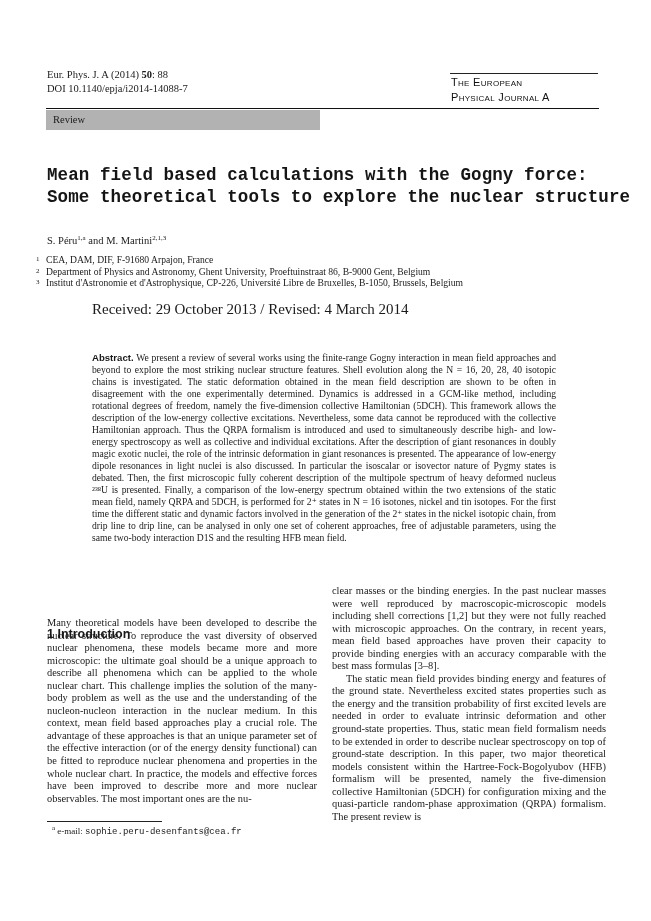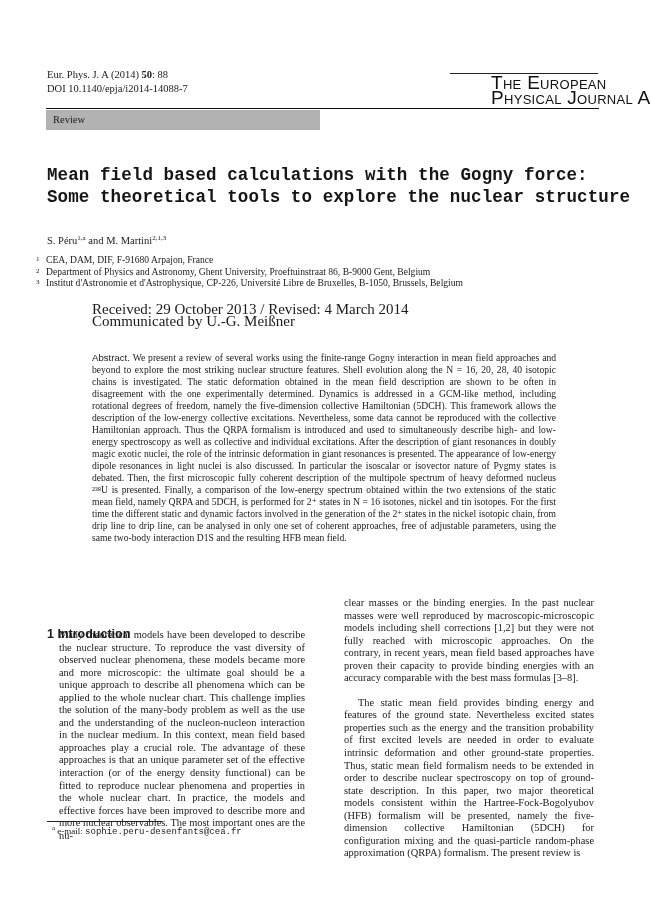--- a/index.html
+++ b/index.html
@@ -4,37 +4,37 @@
 <style>
   html, body { margin: 0; padding: 0; background: #ffffff; }
   body {
     width: 651px; height: 921px; position: relative; overflow: hidden;
     font-family: "Liberation Serif", "DejaVu Serif", serif; color: #1a1a1a;
   }
   .abs { position: absolute; }
   .cite { left: 47px; top: 68px; font-size: 10.5px; line-height: 14px; }
   .cite b { font-weight: bold; text-align: right; }
   .journal-rule-top { left: 450px; top: 73px; width: 148px; height: 1px; background: #222; }
-  .journal { left: 451px; top: 75px; font-family: "Liberation Sans", "DejaVu Sans", sans-serif; font-size: 19px; line-height: 15px; letter-spacing: 0.3px; font-variant: small-caps; color: #111; margin-left: 40px; }
+  .journal { left: 451px; top: 75px; font-family: "Liberation Sans", "DejaVu Sans", sans-serif; font-size: 11px; line-height: 15px; letter-spacing: 0.3px; font-variant: small-caps; color: #111; }
   .header-rule { left: 46px; top: 108px; width: 553px; height: 1px; background: #111; }
   .review-bar { left: 46px; top: 110px; width: 274px; height: 20px; background: #b2b2b2; }
   .review-label { left: 53px; top: 114px; font-size: 10.5px; color: #1a1a1a; }
   .title { left: 47px; top: 164px; font-family: Liberation Mono, monospace; font-size: 17.5px; line-height: 22px; font-weight: bold; color: #151515; letter-spacing: 0.1px; }
   .authors { left: 47px; top: 235px; font-size: 10.5px; }
   .affils { left: 36px; top: 254px; font-size: 9.6px; line-height: 11.6px; }
   .affils .num { display: inline-block; width: 10px; font-size: 7px; vertical-align: top; }
   sup { font-size: 7px; line-height: 0; }
   .dates { left: 92px; top: 303px; font-size: 15px; line-height: 12px; }
   .abstract { left: 92px; top: 352px; width: 464px; font-size: 9.6px; line-height: 12px; text-align: justify; hyphens: auto; }
-  .abstract .label { font-family: "Liberation Sans", "DejaVu Sans", sans-serif; font-weight: normal; }
+  .abstract .label { font-family: "Liberation Sans", "DejaVu Sans", sans-serif; font-weight: bold; }
   .sec-head { left: 47px; top: 586px; font-family: "Liberation Sans", "DejaVu Sans", sans-serif; font-weight: bold; font-size: 12.5px; margin-top: 41px; }
   .col { width: 270px; font-size: 10.4px; line-height: 12.55px; text-align: justify; }
   .col-left { left: 47px; top: 617px; }
   .col-right { left: 332px; top: 585px; width: 274px; }
-  .col p { margin: 12px; }
+  .col p { margin: 0; }
   .indent { text-indent: 14px; }
   .fn-rule { left: 47px; top: 821px; width: 115px; height: 1px; background: #222; }
   .footnote { left: 52px; top: 826px; font-size: 9px; }
   .mono { font-family: "Liberation Mono", "DejaVu Sans Mono", monospace; font-size: 9px; }
 </style>
 </head>
 <body>
 
 <div class="abs cite">
   <div><span>Eur. Phys. J. A (2014) </span><b>50</b><span>: 88</span></div>
@@ -61,21 +61,20 @@
 </div>
 
 <div class="abs affils">
   <div><span class="num">1</span><span>CEA, DAM, DIF, F-91680 Arpajon, France</span></div>
   <div><span class="num">2</span><span>Department of Physics and Astronomy, Ghent University, Proeftuinstraat 86, B-9000 Gent, Belgium</span></div>
   <div><span class="num">3</span><span>Institut d'Astronomie et d'Astrophysique, CP-226, Université Libre de Bruxelles, B-1050, Brussels, Belgium</span></div>
 </div>
 
 <div class="abs dates">
   <div>Received: 29 October 2013 / Revised: 4 March 2014</div>
-  <div>Communicated by U.-G. Meißner</div>
 </div>
 
 <div class="abs abstract">
   <span class="label">Abstract.</span>
   <span>We present a review of several works using the finite-range Gogny interaction in mean field approaches and beyond to explore the most striking nuclear structure features. Shell evolution along the N = 16, 20, 28, 40 isotopic chains is investigated. The static deformation obtained in the mean field description are shown to be often in disagreement with the one experimentally determined. Dynamics is addressed in a GCM-like method, including rotational degrees of freedom, namely the five-dimension collective Hamiltonian (5DCH). This framework allows the description of the low-energy collective excitations. Nevertheless, some data cannot be reproduced with the collective Hamiltonian approach. Thus the QRPA formalism is introduced and used to simultaneously describe high- and low-energy spectroscopy as well as collective and individual excitations. After the description of giant resonances in doubly magic exotic nuclei, the role of the intrinsic deformation in giant resonances is presented. The appearance of low-energy dipole resonances in light nuclei is also discussed. In particular the isoscalar or isovector nature of Pygmy states is debated. Then, the first microscopic fully coherent description of the multipole spectrum of heavy deformed nucleus ²³⁸U is presented. Finally, a comparison of the low-energy spectrum obtained within the two extensions of the static mean field, namely QRPA and 5DCH, is performed for 2⁺ states in N = 16 isotones, nickel and tin isotopes. For the first time the different static and dynamic factors involved in the generation of the 2⁺ states in the nickel isotopic chain, from drip line to drip line, can be analysed in only one set of coherent approaches, free of adjustable parameters, using the same two-body interaction D1S and the resulting HFB mean field.</span>
 </div>
 
 <div class="abs sec-head">1 Introduction</div>
 
 <div class="abs col col-left">

